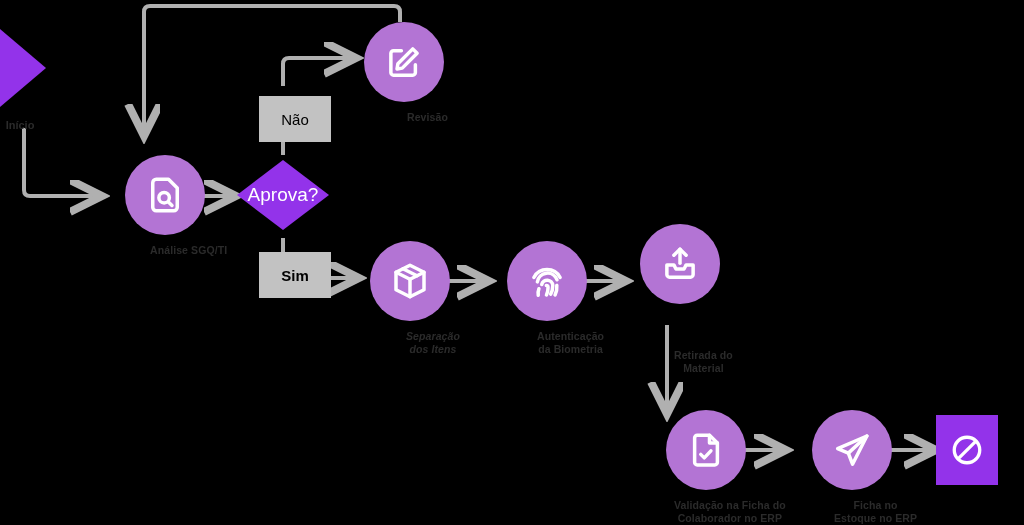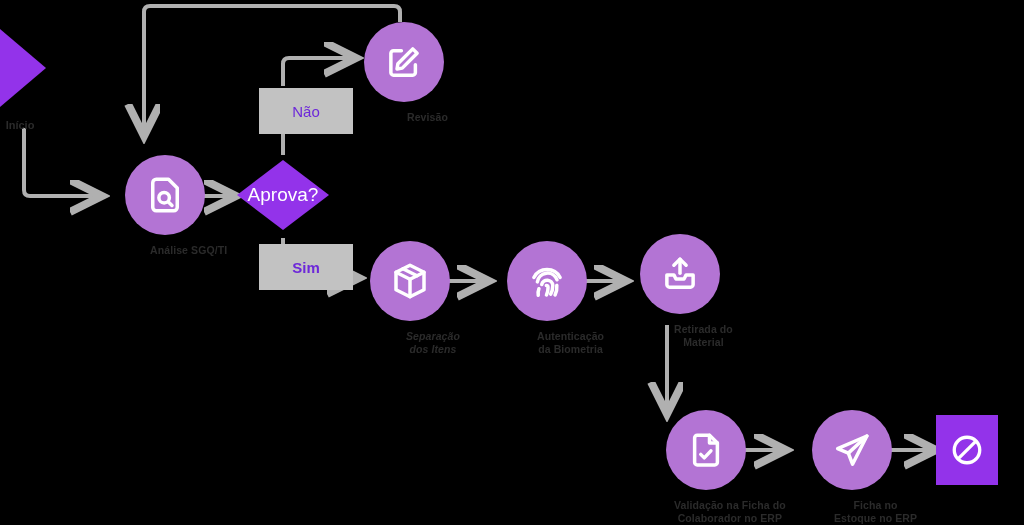--- a/index.html
+++ b/index.html
@@ -21,22 +21,22 @@
   .diamond .dtext{position:absolute;left:0;top:0;width:100%;height:100%;display:flex;align-items:center;justify-content:center;color:#fff;font-size:19px;}
 
   .start{position:absolute;}
   .start .sshape{width:52px;height:88px;background:#9333ea;clip-path:polygon(0 0,100% 50%,0 100%);}
   .start .slabel{margin-top:7px;color:#2b2b2b;font-size:11px;font-weight:bold;text-align:center;}
 
   .endnode{position:absolute;display:flex;align-items:flex-start;}
   .square{width:62px;height:70px;background:#9333ea;display:flex;align-items:center;justify-content:center;}
   .square svg{width:36px;height:36px;stroke:#fff;fill:none;stroke-width:2.2;stroke-linecap:round;}
 
-  .elabel{position:absolute;background:#c2c2c2;color:#6d28d9;font-size:15px;
-     display:flex;align-items:center;justify-content:center;padding:4px 23px;}
+  .elabel{position:absolute;background:#c2c2c2;color:#000000;font-size:15px;
+     display:flex;align-items:center;justify-content:center;padding:4px 12px;margin-top:8px;}
 </style>
 </head>
 <body>
 
 <div id="stage">
 
   <svg id="wires" viewBox="0 0 1024 525">
     <defs>
       <marker id="ah" markerWidth="10" markerHeight="10" refX="7" refY="4" orient="auto">
         <path d="M0,0 L8,4 L0,8" fill="none" stroke="#b0b0b0" stroke-width="2"></path>
@@ -125,21 +125,21 @@
         <path d="M9 14a3.2 3.2 0 0 1 6.3.5c0 2-.4 3.5-1.2 5"></path>
         <path d="M11.6 14.6c.6 0 1 .5 1 1.1 0 1.6-.3 3-.9 4.3"></path>
         <path d="M17.6 14.5c.2 2-.2 3.8-1 5.5"></path>
         <path d="M7.4 16.4c-.5 1.3-.6 2.6-.4 3.8"></path>
       </svg>
     </div>
     <div class="nlabel">Autenticação
 da Biometria</div>
   </div>
 
-  <div class="node" style="left:627px;top:234px;">
+  <div class="node" style="left:627px;top:224px;gap:36px;">
     <div class="circle">
       <svg viewBox="0 0 24 24">
         <path d="M12 3.5v8"></path>
         <path d="M8.5 7 12 3.5 15.5 7"></path>
         <path d="M4.5 12.5h4l1.2 2.4h4.6l1.2-2.4h4V18a1.5 1.5 0 0 1-1.5 1.5H6A1.5 1.5 0 0 1 4.5 18z"></path>
       </svg>
     </div>
     <div class="nlabel">Retirada do
 Material</div>
   </div>

